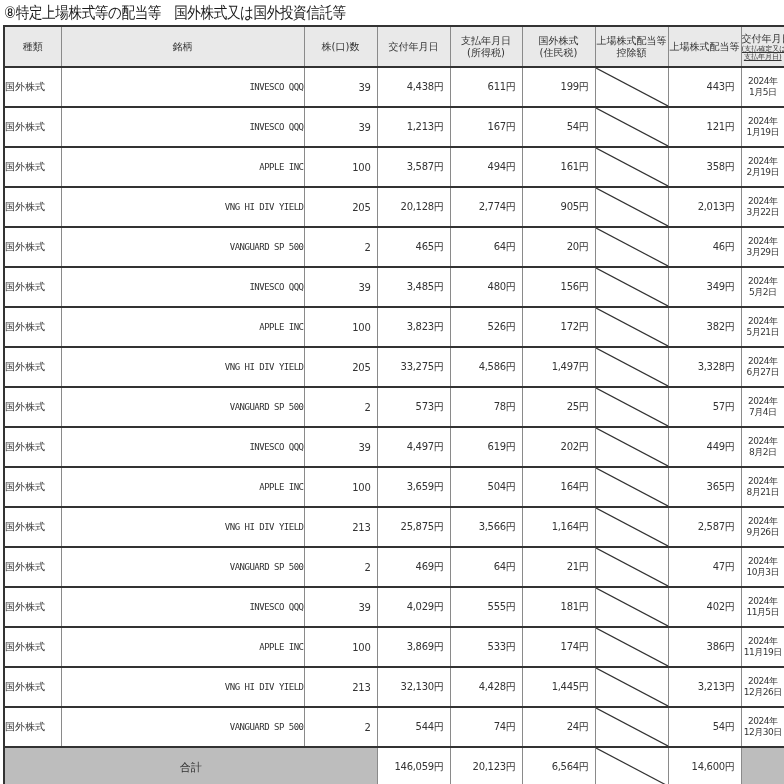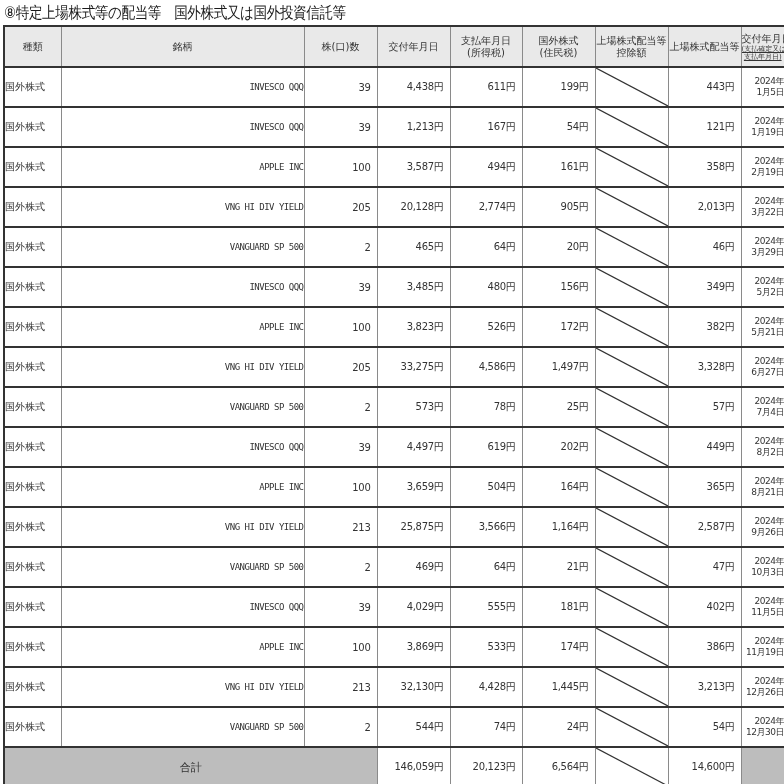--- a/index.html
+++ b/index.html
@@ -9,21 +9,21 @@
   td, th { border:1px solid #8a8a8a; padding:0; font-weight:normal; overflow:hidden; white-space:nowrap; }
   tr.row td { border-top:2px solid #333; }
   thead th { background:#e9e9e9; height:39px; font-size:10px; line-height:12px; text-align:center; color:#333; border-bottom:2px solid #333; border-top:2px solid #333; }
   thead th .sub { font-size:7px; line-height:8px; display:block;text-decoration:underline; }
   td { height:38px; font-size:10px; color:#333; }
   td.kind { text-align:left; font-size:10px; }
   td.name { text-align:right; padding-left:5px; font-family:"DejaVu Sans Mono", monospace; font-size:9px; letter-spacing:-0.5px; transform-origin:left; }
   td.num { text-align:right; padding-right:6px; font-size:10px; letter-spacing:-0.3px; }
   td.slash { position:relative; background:#fff; }
   td.slash svg { position:absolute; left:0; top:0; width:100%; height:100%; }
-  td.date { text-align:right; font-size:9px; line-height:11px; white-space:normal; letter-spacing:-0.5px; }
+  td.date { text-align:center; font-size:9px; line-height:11px; white-space:normal; letter-spacing:-0.5px; }
   tr.total td { height:38px; border-top:2px solid #333; border-bottom:2px solid #333; }
   td.total-label { background:#bdbdbd; text-align:center; font-size:11px; }
   td.gray { background:#bdbdbd; }
   table { border-left:2px solid #333; border-right:2px solid #333; }
 </style>
 </head>
 <body>
 
 <div class="title">⑧特定上場株式等の配当等　国外株式又は国外投資信託等</div>
 

